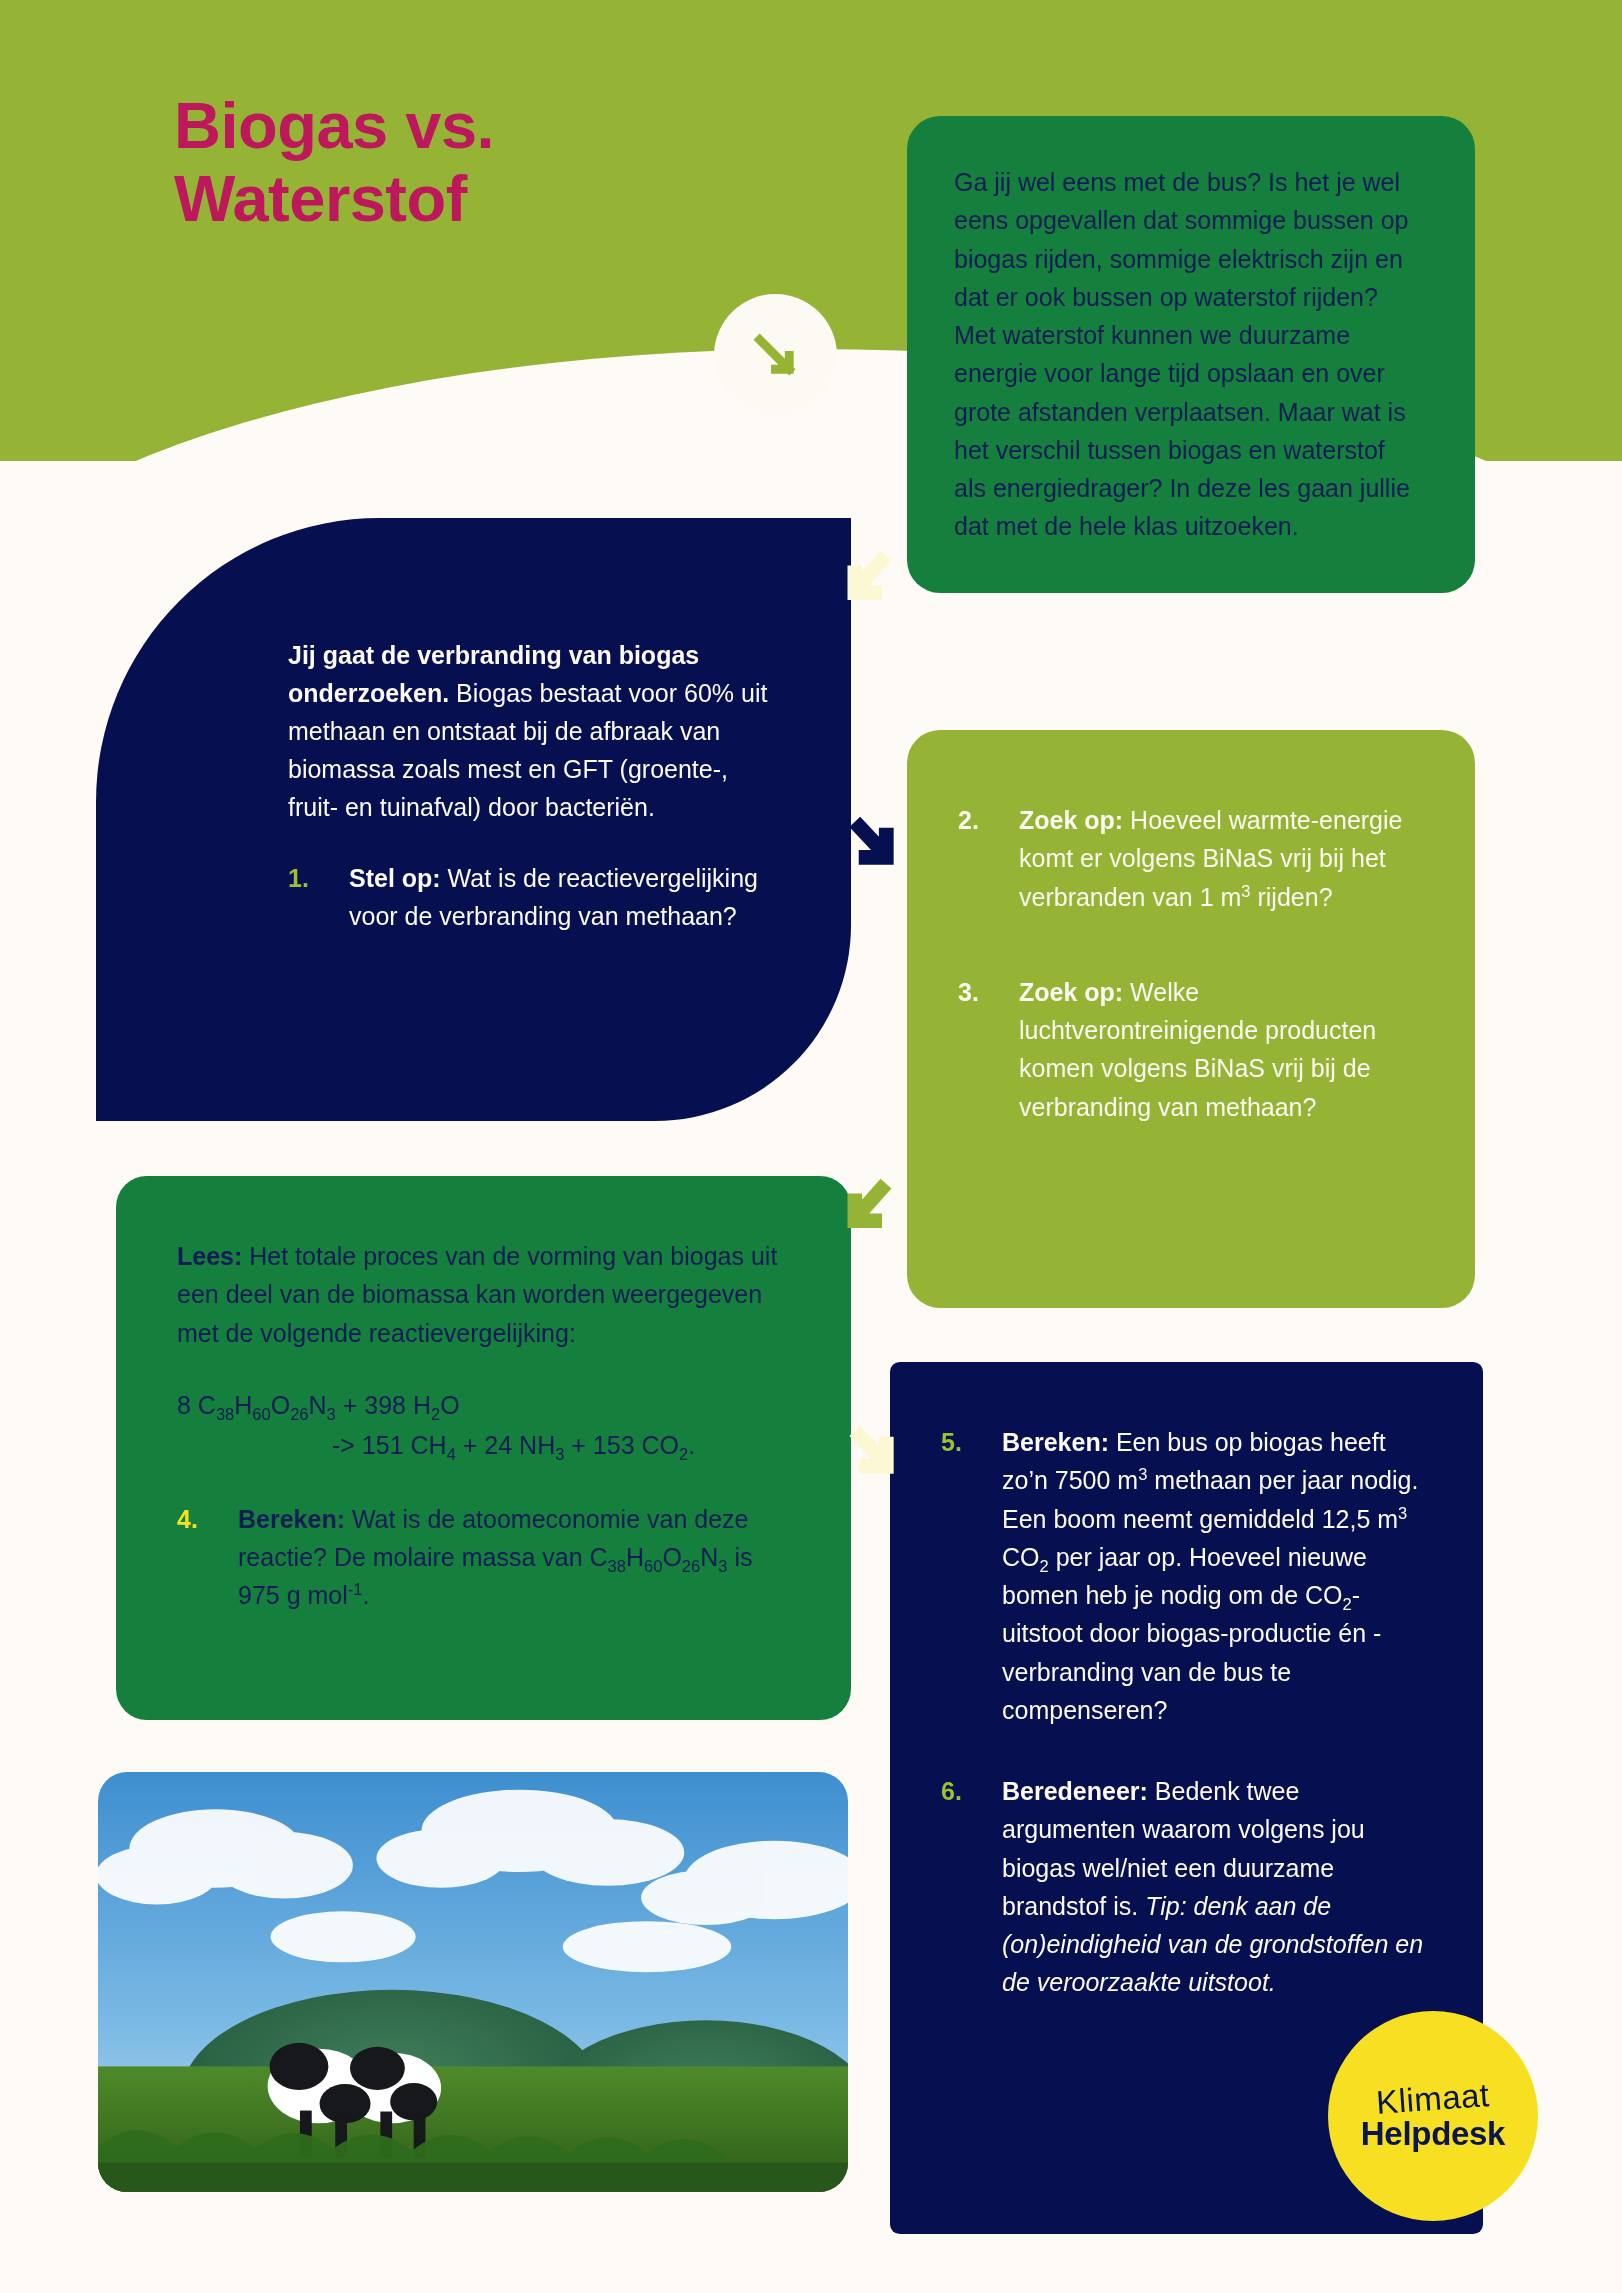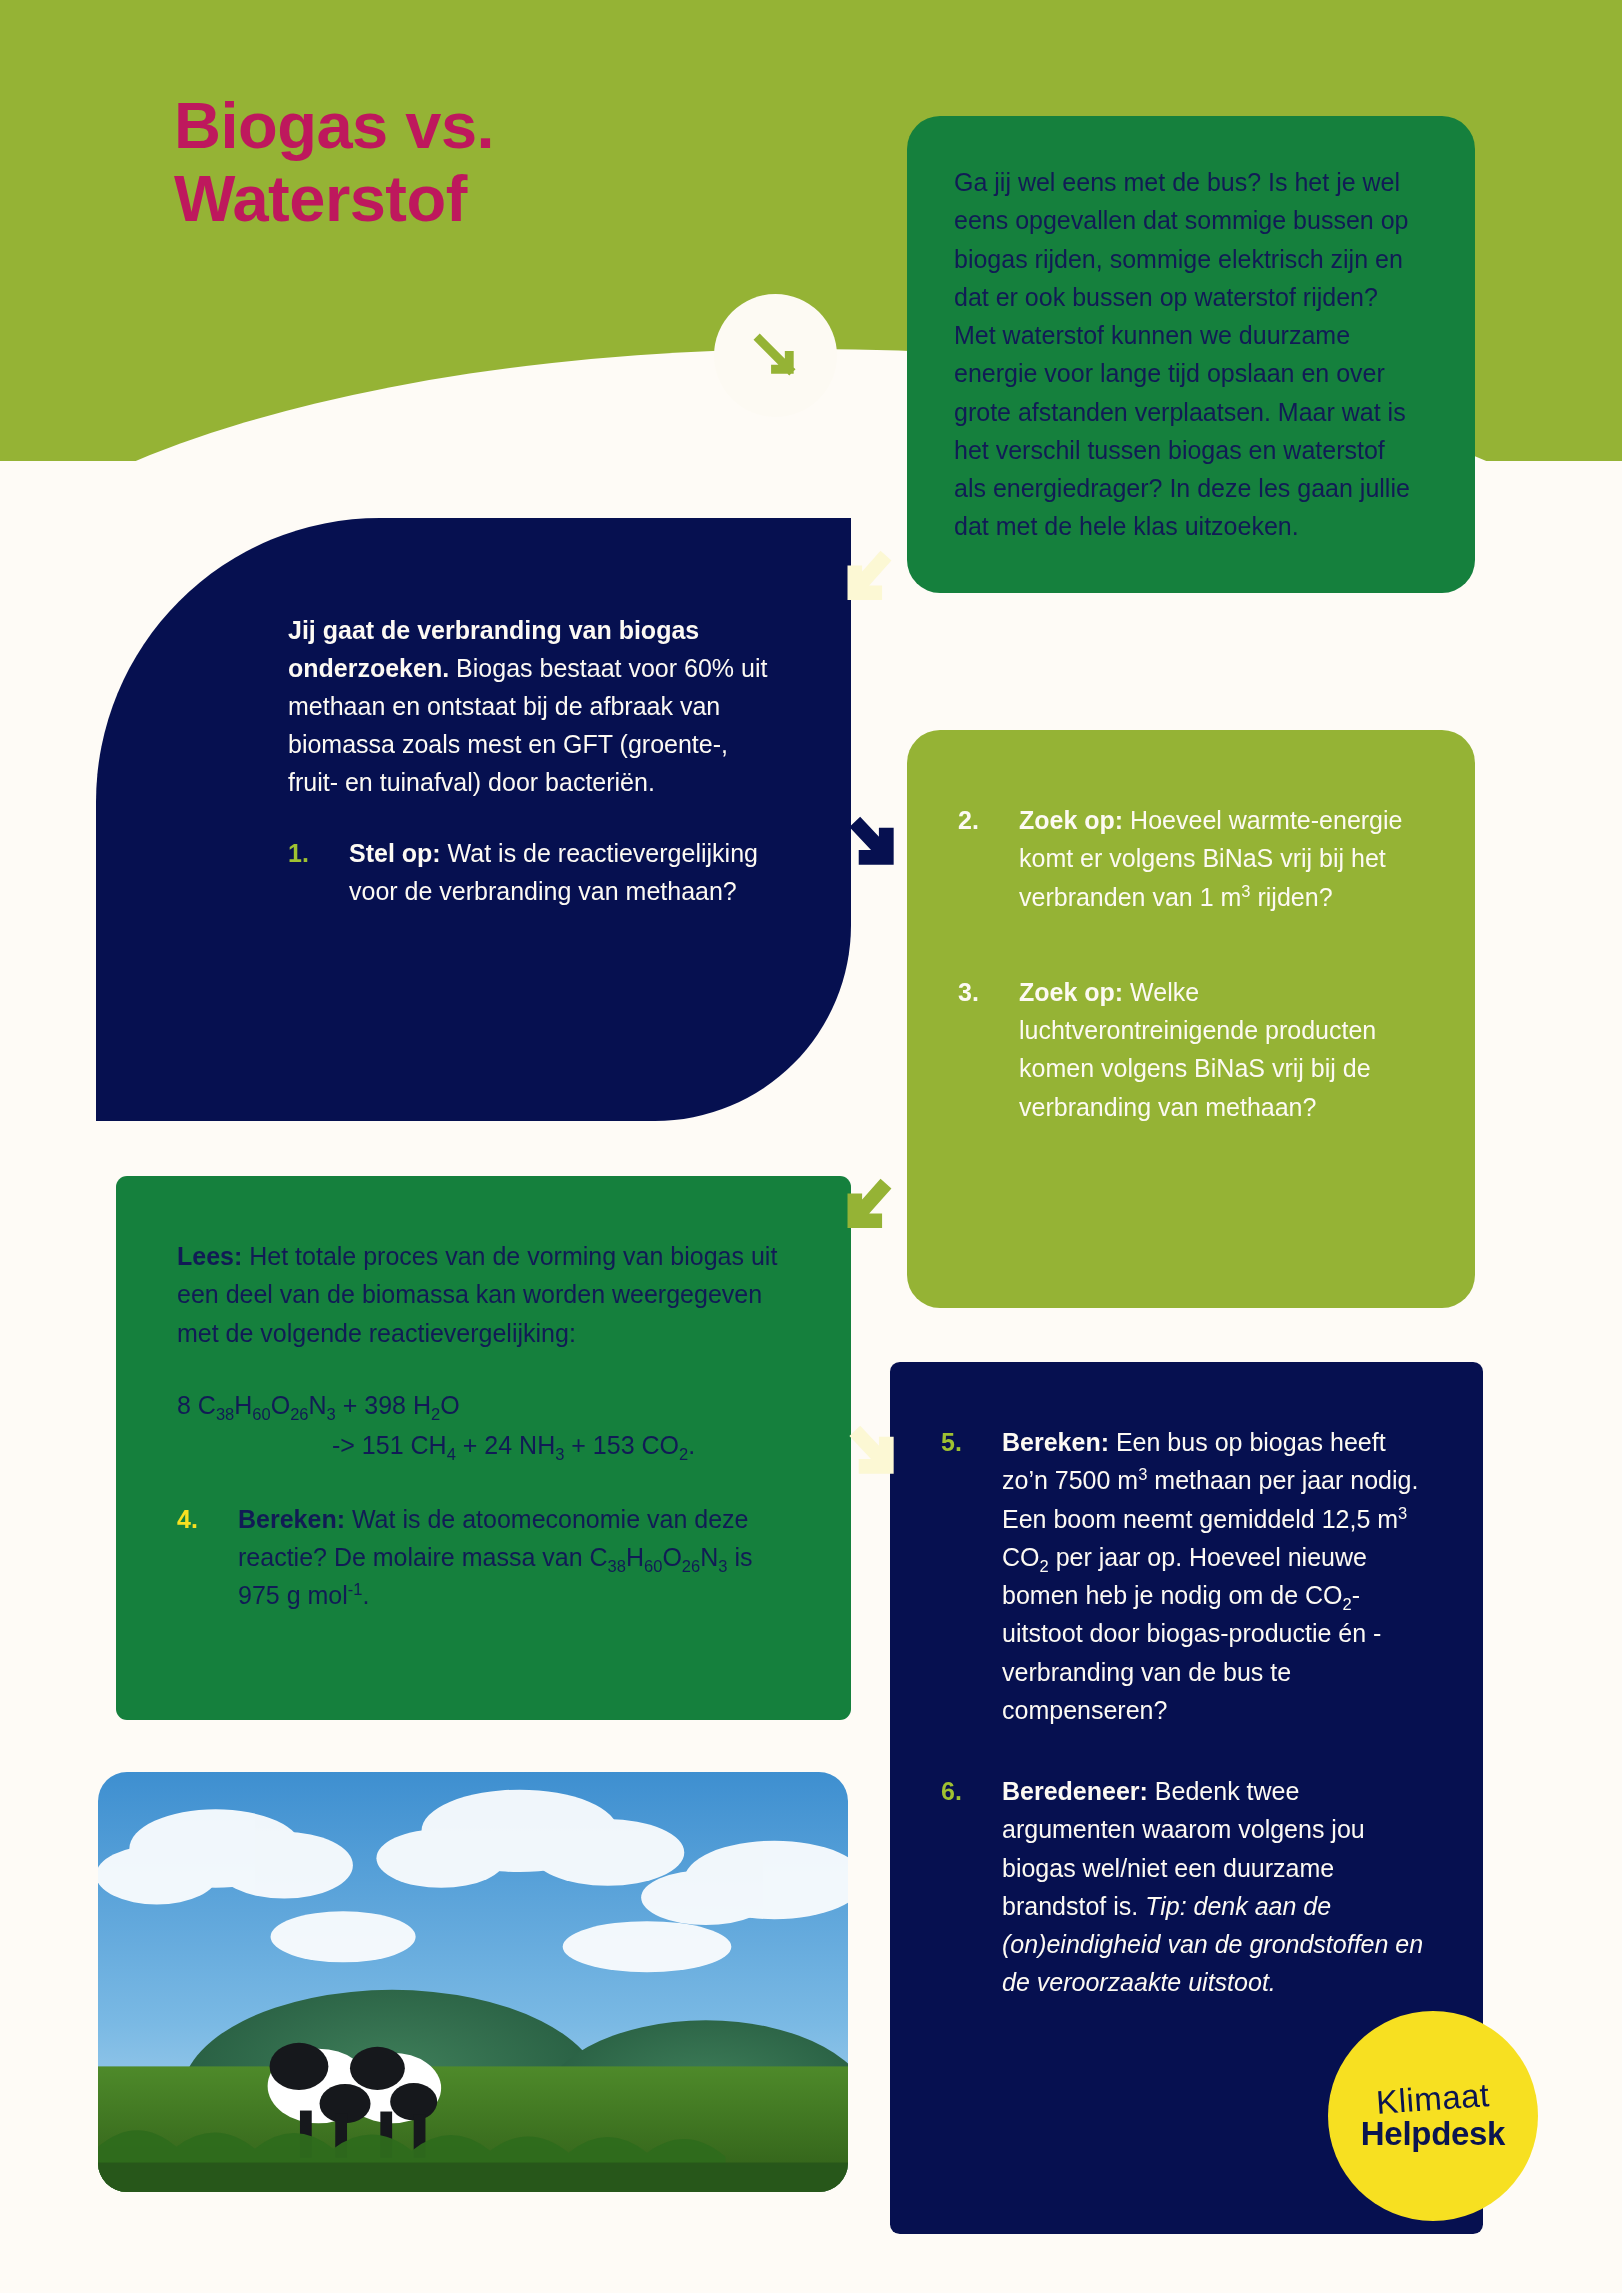--- a/index.html
+++ b/index.html
@@ -84,21 +84,21 @@
     z-index: 8;
   }
 
   
   #navy-box {
     left: 96px; top: 518px;
     width: 755px;
     height: 603px;
     border-top-left-radius: 284px;
     border-bottom-right-radius: 196px;
-    padding: 93px 69px 0 192px;
+    padding: 118px 69px 0 192px;
     z-index: 6;
   }
   #navy-box .body-text {
     font-size: 25px;
     line-height: 1.52;
   }
 
   
   #green-q-box {
     left: 907px; top: 730px;
@@ -107,21 +107,21 @@
     border-radius: 33px;
     padding: 71px 59px 0 51px;
     z-index: 6;
   }
 
   
   #lees-box {
     left: 116px; top: 1176px;
     width: 735px;
     height: 544px;
-    border-radius: 11px;
+    border-radius: 31px;
     padding: 61px 61px 0 61px;
     z-index: 6;
   }
   #lees-box .body-text { font-size: 25px; line-height: 1.53; }
 
   
   #navy-q-box {
     left: 890px; top: 1362px;
     width: 593px;
     height: 872px;

